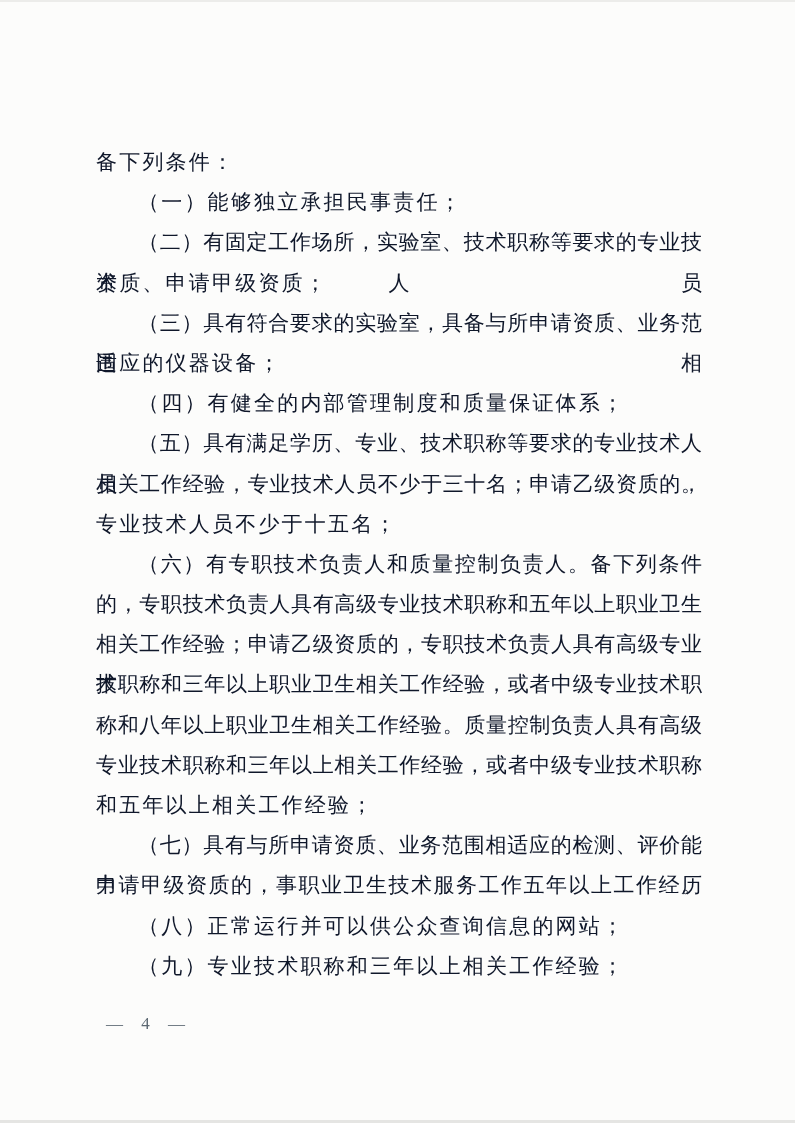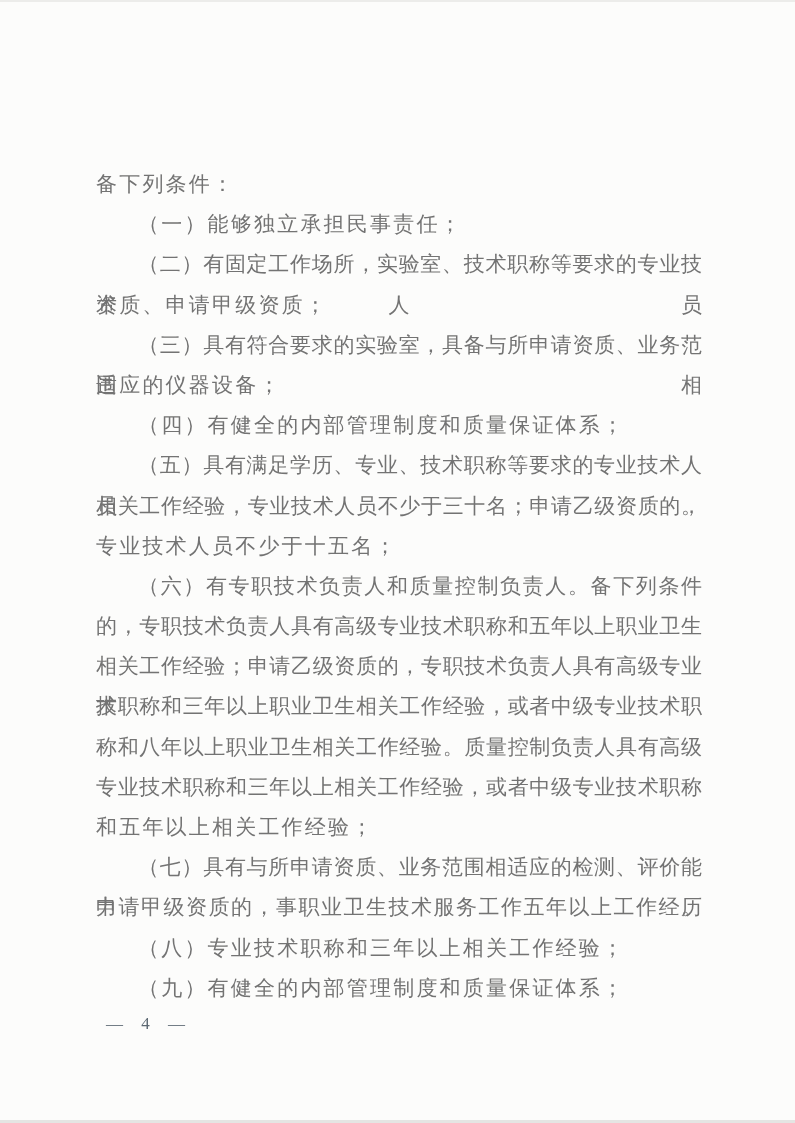--- a/index.html
+++ b/index.html
@@ -29,24 +29,24 @@
     left: 0;
     top: 0;
     width: 100%;
     height: 2px;
     background: #ececea;
   }
 
   .doc {
     position: absolute;
     left: 96px;
-    top: 164px;
+    top: 142px;
     width: 606px;
     font-size: 21px;
-    color: #737373;
+    color: #0f172a;
   }
   .line {
     display: block;
     height: 40.2px;
     line-height: 40.2px;
     overflow: visible;
   }
   
   .j {
     text-align: justify;
@@ -89,19 +89,19 @@
   <div class="line s">专业技术人员不少于十五名；</div>
   <div class="line j i">（六）有专职技术负责人和质量控制负责人。备下列条件</div>
   <div class="line j">的，专职技术负责人具有高级专业技术职称和五年以上职业卫生</div>
   <div class="line j">相关工作经验；申请乙级资质的，专职技术负责人具有高级专业技</div>
   <div class="line j">术职称和三年以上职业卫生相关工作经验，或者中级专业技术职</div>
   <div class="line j">称和八年以上职业卫生相关工作经验。质量控制负责人具有高级</div>
   <div class="line j">专业技术职称和三年以上相关工作经验，或者中级专业技术职称</div>
   <div class="line s">和五年以上相关工作经验；</div>
   <div class="line j i">（七）具有与所申请资质、业务范围相适应的检测、评价能力。</div>
   <div class="line j">申请甲级资质的，事职业卫生技术服务工作五年以上工作经历</div>
-  <div class="line s i">（八）专业技术职称和三年以上相关工作经验；</div>
-  <div class="line s i">（九）有健全的内部管理制度和质量保证体系；</div>
+  <div class="line s i">（八）正常运行并可以供公众查询信息的网站；</div>
+  <div class="line s i">（九）专业技术职称和三年以上相关工作经验；</div>
 </div>
 
 <div class="page-footer">— 4 —</div>
 
 <div class="scan-edge-bottom"></div>
 
 </body></html>

